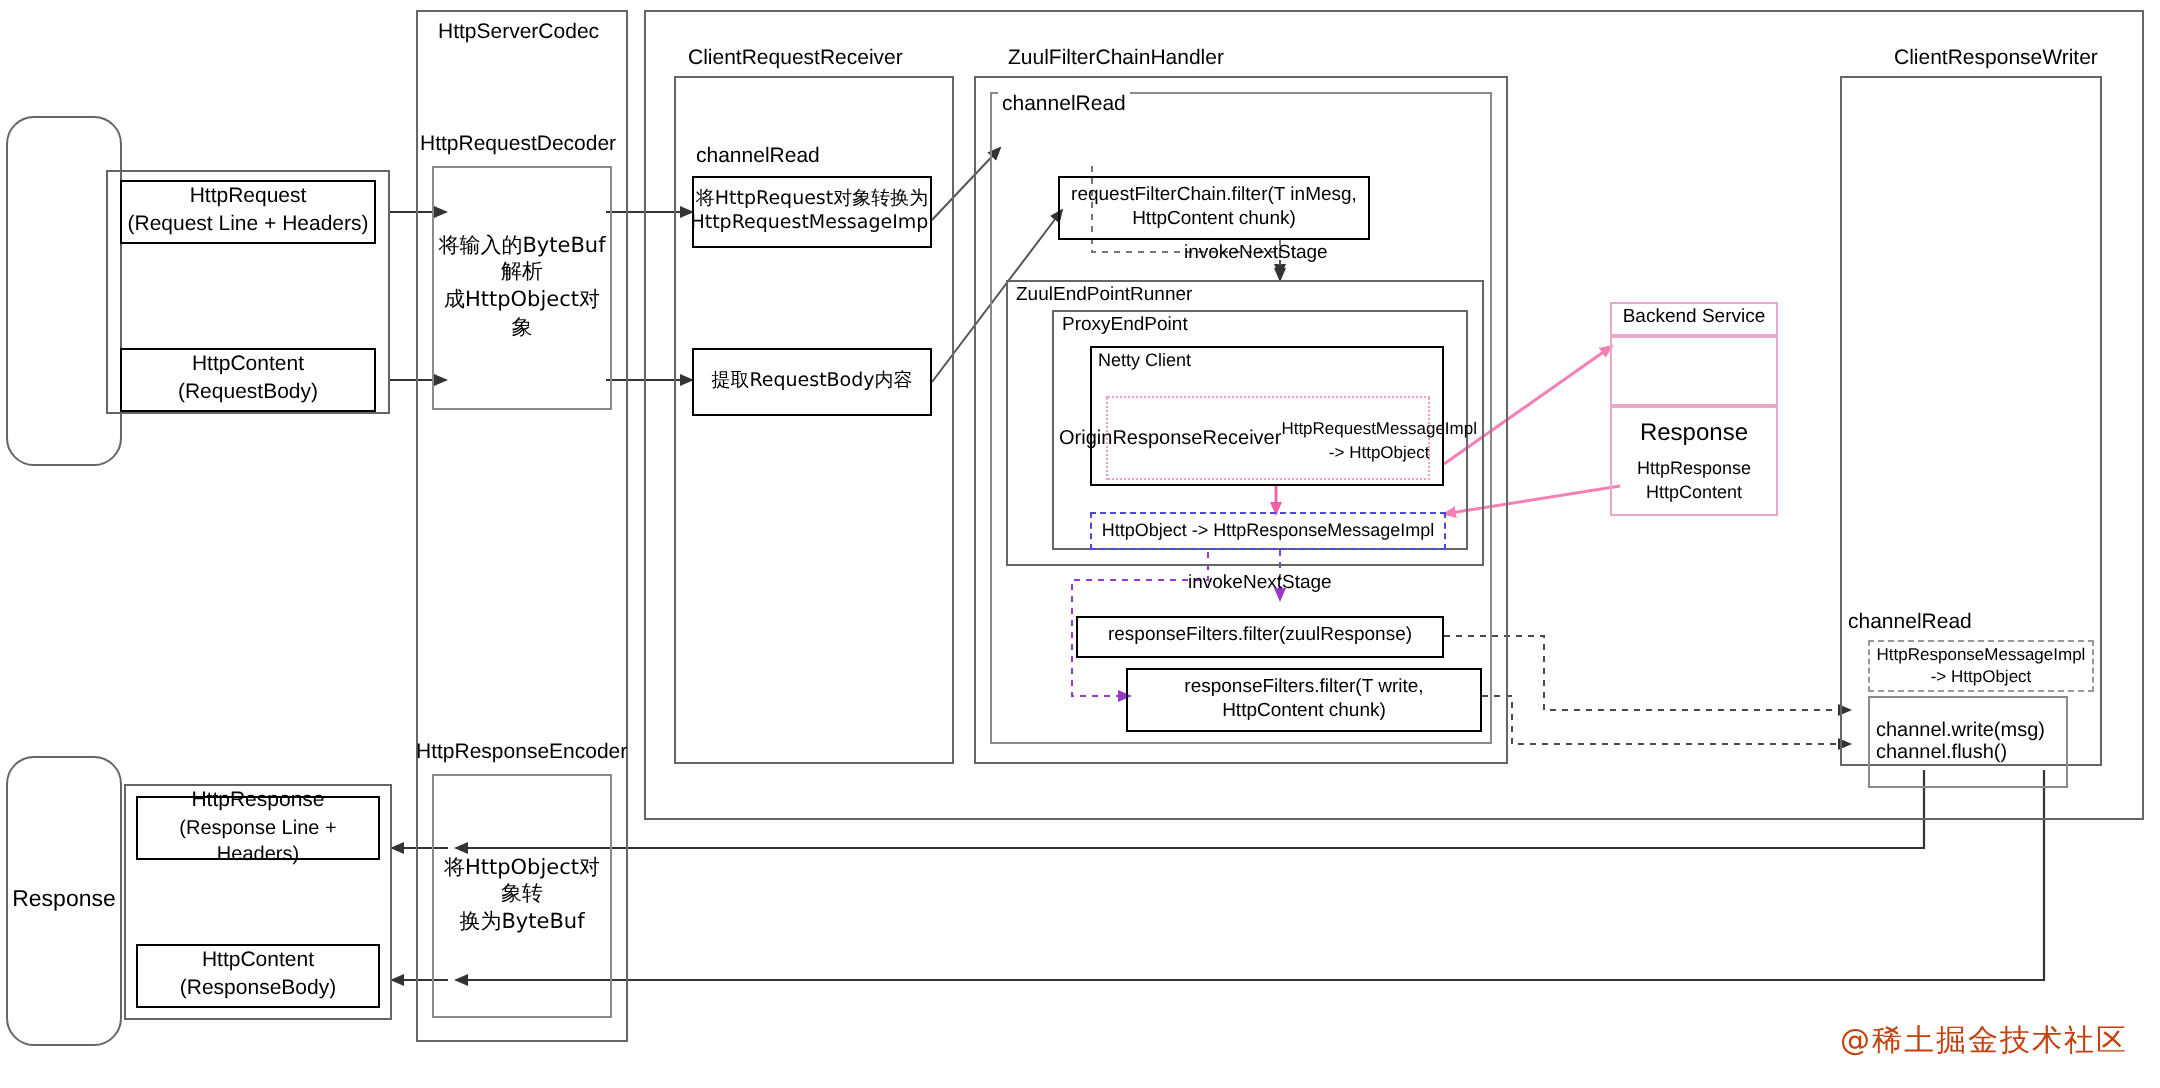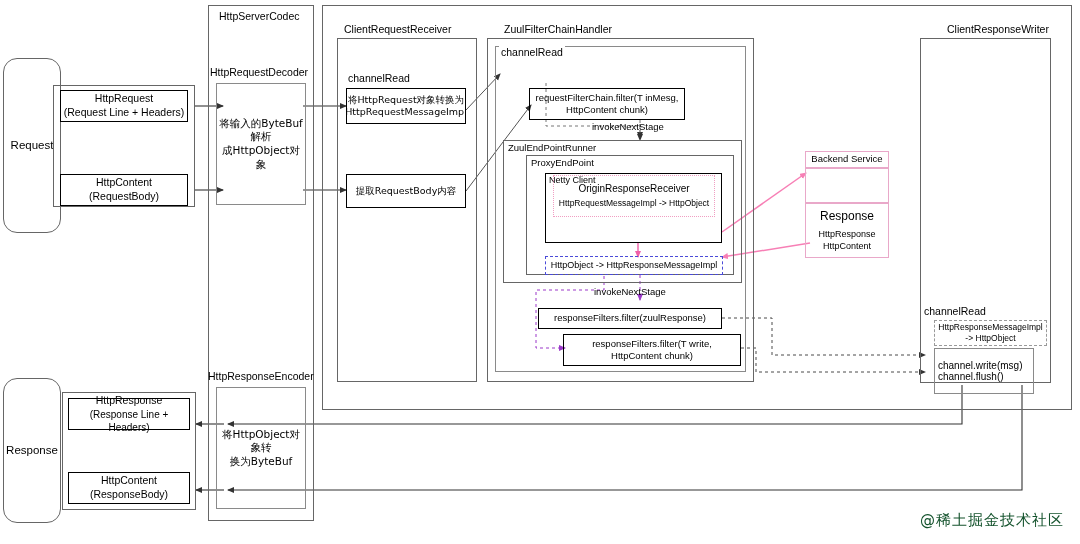--- a/index.html
+++ b/index.html
@@ -20,21 +20,21 @@
   .ctr{position:absolute;box-sizing:border-box;display:flex;align-items:center;
        justify-content:center;text-align:center;font-size:10.5px;line-height:1.3;}
 
   .rounded{border:1px solid #666;border-radius:14px;background:#fff;}
 
   .pinkb{border:1px solid #e9a8c9;}
   .pinkdot{border:1px dotted #f09ec2;}
   .bluedash{border:1px dashed #4a4ad8;}
   .greydash{border:1px dashed #9a9a9a;}
 
-  .wm{position:absolute;right:16px;bottom:14px;font-size:15px;color:#14532d;
+  .wm{position:absolute;right:16px;bottom:14px;font-size:15px;color:#c2410c;
       letter-spacing:1px;font-family:"DejaVu Sans",sans-serif;}
   .cn{font-family:"DejaVu Sans",sans-serif;}
 </style>
 </head>
 <body>
 
 <div id="stage">
 
   <svg id="wires" viewBox="0 0 1080 544" xmlns="http://www.w3.org/2000/svg">
     <defs>
@@ -80,21 +80,20 @@
     <path d="M741,348 L756,348 L756,372 L925,372" stroke="#4a4a4a" stroke-width="1" fill="none" stroke-dasharray="3,3" marker-end="url(#ah)"></path>
 
     <path d="M962,385 L962,424 L228,424" stroke="#333" stroke-width="1.1" fill="none" marker-end="url(#ah)"></path>
     <path d="M1022,385 L1022,490 L228,490" stroke="#333" stroke-width="1.1" fill="none" marker-end="url(#ah)"></path>
 
     <path d="M224,424 L196,424" stroke="#333" stroke-width="1.1" fill="none" marker-end="url(#ah)"></path>
     <path d="M224,490 L196,490" stroke="#333" stroke-width="1.1" fill="none" marker-end="url(#ah)"></path>
   </svg>
 
   <div class="box rounded" style="left:3px;top:58px;width:58px;height:175px;"></div>
-  <div class="ctr" style="left:3px;top:58px;width:58px;height:175px;font-size:11.5px;">Request</div>
 
   <div class="box bk" style="left:53px;top:85px;width:142px;height:122px;"></div>
 
   <div class="box bk2 ctr" style="left:60px;top:90px;width:128px;height:32px;flex-direction:column;">
     <span>HttpRequest</span>
     <span>(Request Line + Headers)</span>
   </div>
 
   <div class="box bk2 ctr" style="left:60px;top:174px;width:128px;height:32px;flex-direction:column;">
     <span>HttpContent</span>
@@ -162,21 +161,21 @@
 
   <div class="box bk" style="left:503px;top:140px;width:239px;height:143px;"></div>
   <div class="lbl" style="left:508px;top:142px;font-size:9.5px;">ZuulEndPointRunner</div>
 
   <div class="box bk" style="left:526px;top:155px;width:208px;height:120px;"></div>
   <div class="lbl" style="left:531px;top:157px;font-size:9.5px;">ProxyEndPoint</div>
 
   <div class="box bk2" style="left:545px;top:173px;width:177px;height:70px;"></div>
   <div class="lbl" style="left:549px;top:175px;font-size:9px;">Netty Client</div>
 
-  <div class="box pinkdot ctr" style="left:553px;top:175px;width:162px;height:42px;flex-direction:column;">
+  <div class="box pinkdot ctr" style="left:553px;top:198px;width:162px;height:42px;flex-direction:row;">
     <span style="font-size:10px;">OriginResponseReceiver</span>
     <span style="font-size:8.5px;margin-top:3px;">HttpRequestMessageImpl -&gt; HttpObject</span>
   </div>
 
   <div class="box bluedash ctr" style="left:545px;top:256px;width:178px;height:19px;font-size:9px;">
     <span>HttpObject -&gt; HttpResponseMessageImpl</span>
   </div>
 
   <div class="lbl" style="left:594px;top:286px;font-size:9.5px;">invokeNextStage</div>
 

